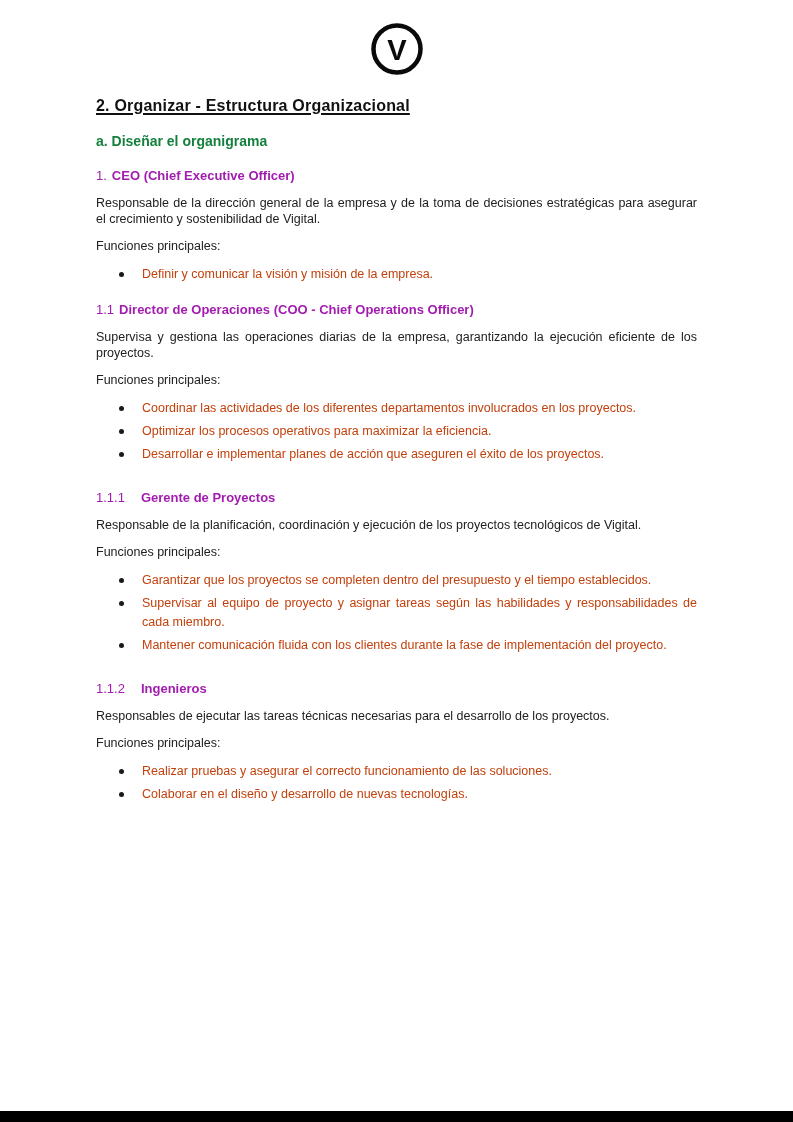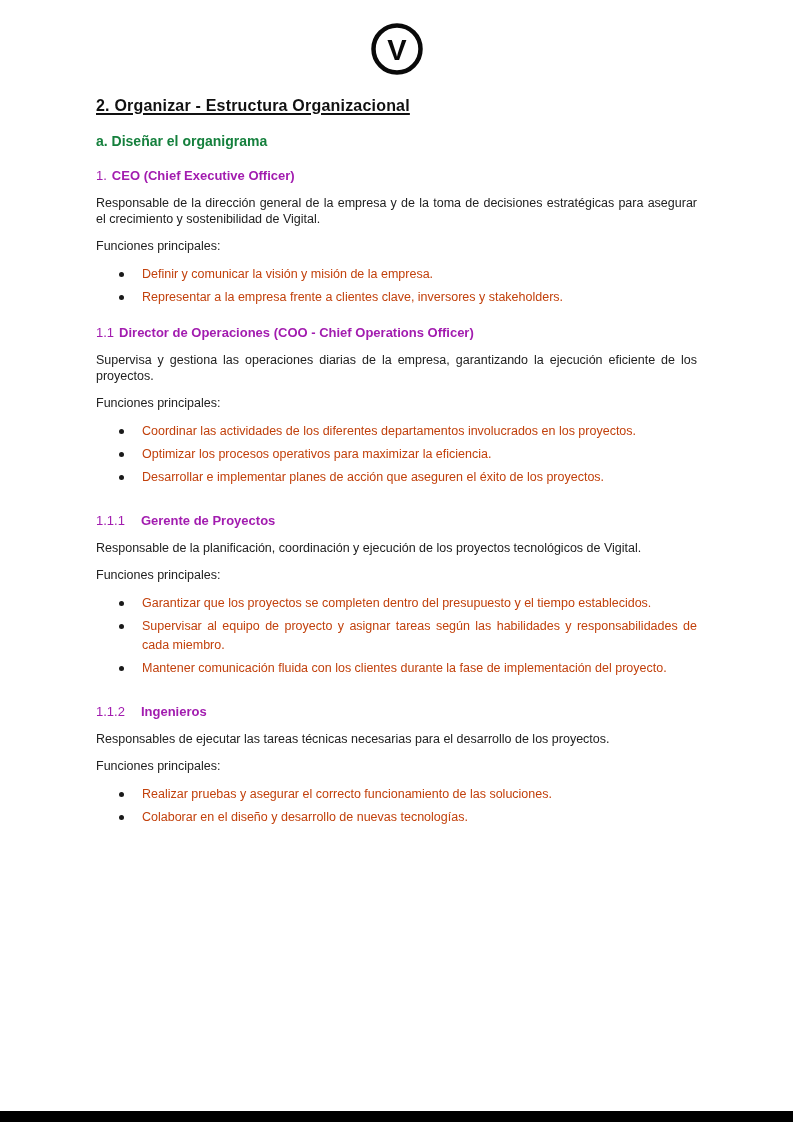--- a/index.html
+++ b/index.html
@@ -128,21 +128,20 @@
     <h2 class="doc-subtitle">a. Diseñar el organigrama</h2>
 
     <section>
       <h3 class="sec-heading">
         <span class="sec-num">1.</span><span class="sec-title">CEO (Chief Executive Officer)</span>
       </h3>
       <p class="body-text justify">Responsable de la dirección general de la empresa y de la toma de decisiones estratégicas para asegurar el crecimiento y sostenibilidad de Vigital.</p>
       <p class="body-text">Funciones principales:</p>
       <ul class="bullet-list">
         <li>Definir y comunicar la visión y misión de la empresa.</li>
-        <li>Representar a la empresa frente a clientes clave, inversores y stakeholders.</li>
       </ul>
     </section>
 
     <section>
       <h3 class="sec-heading">
         <span class="sec-num">1.1</span><span class="sec-title">Director de Operaciones (COO - Chief Operations Officer)</span>
       </h3>
       <p class="body-text justify">Supervisa y gestiona las operaciones diarias de la empresa, garantizando la ejecución eficiente de los proyectos.</p>
       <p class="body-text">Funciones principales:</p>
       <ul class="bullet-list">

